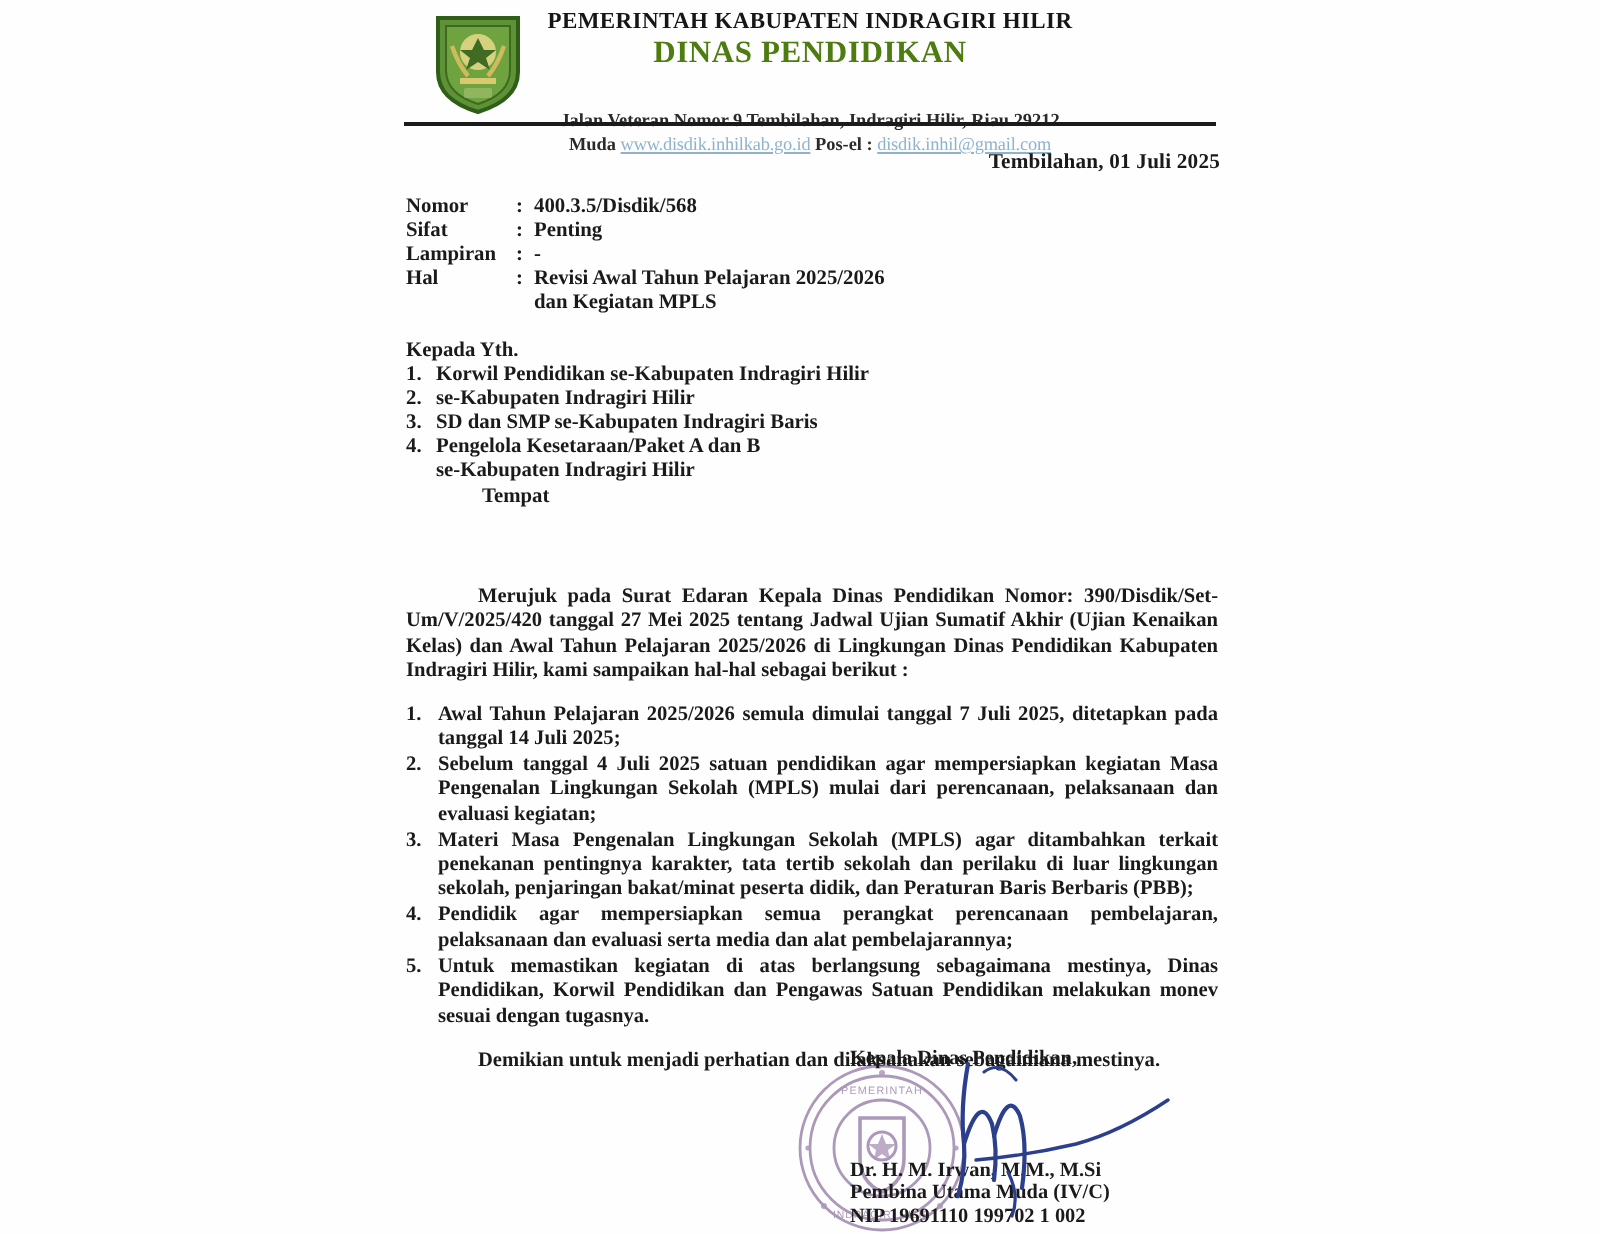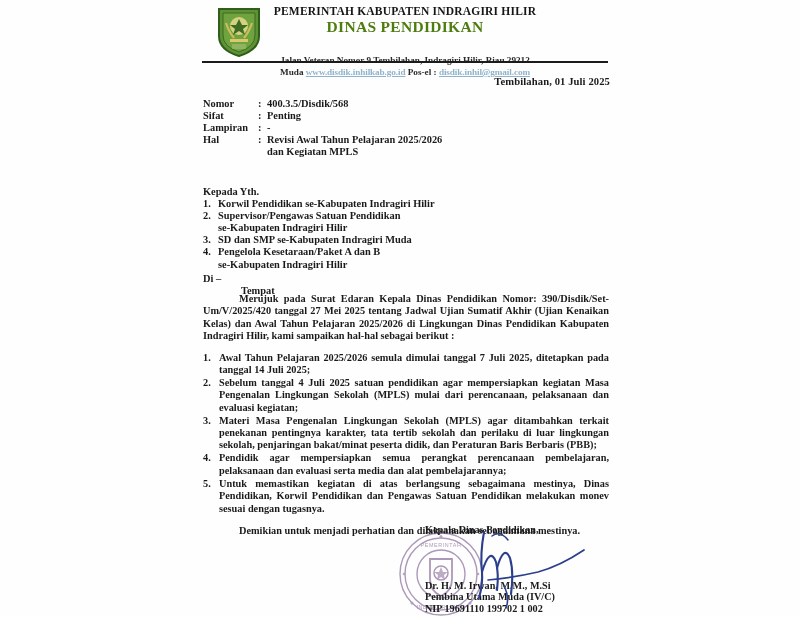--- a/index.html
+++ b/index.html
@@ -52,21 +52,21 @@
     margin-top: 18px;
     color: #2a2a2a;
   }
   .lh-line4 {
     font-size: 9.2px;
     font-weight: bold;
     line-height: 12px;
     color: #2a2a2a;
   }
   .lh-link {
-    font-weight: bold;
+    font-weight: normal;
     color: #8fb3cc;
     text-decoration: underline;
     letter-spacing: -0.1px;
     text-align: center;
   }
 
   .crest {
     position: absolute;
     left: 216px;
     top: 6px;
@@ -118,21 +118,21 @@
     white-space: nowrap;
   }
   .meta-cont {
     padding-left: 64px;
   }
 
   
   .recipients {
     position: absolute;
     left: 203px;
-    top: 186px;
+    top: 170px;
     font-size: 10.4px;
     line-height: 12.1px;
     font-weight: bold;
   }
   .rcp-head {
     margin-bottom: 0px;
   }
   .rcp-item {
     display: flex;
   }
@@ -298,41 +298,39 @@
     <div class="rcp-head">Kepada Yth.</div>
 
     <div class="rcp-item">
       <span class="rcp-num">1.</span>
       <span class="rcp-text">Korwil Pendidikan se-Kabupaten Indragiri Hilir</span>
     </div>
 
     <div class="rcp-item">
       <span class="rcp-num">2.</span>
       <span class="rcp-text">
-        <span class="sub">Supervisor/Pengawas Satuan Pendidikan</span>
         <span class="sub">se-Kabupaten Indragiri Hilir</span>
       </span>
     </div>
 
     <div class="rcp-item">
       <span class="rcp-num">3.</span>
       <span class="rcp-text">
-        <span class="sub">SD dan SMP se-Kabupaten Indragiri Muda</span>
+        <span class="sub">SD dan SMP se-Kabupaten Indragiri Baris</span>
       </span>
     </div>
 
     <div class="rcp-item">
       <span class="rcp-num">4.</span>
       <span class="rcp-text">
         <span class="sub">Pengelola Kesetaraan/Paket A dan B</span>
         <span class="sub">se-Kabupaten Indragiri Hilir</span>
       </span>
     </div>
 
-    <div class="rcp-di">Di –</div>
     <div class="rcp-tempat">Tempat</div>
   </div>
 
   <div class="body-block">
     <div class="para-open">Merujuk pada Surat Edaran Kepala Dinas Pendidikan Nomor: 390/Disdik/Set-Um/V/2025/420 tanggal 27 Mei 2025 tentang Jadwal Ujian Sumatif Akhir (Ujian Kenaikan Kelas) dan Awal Tahun Pelajaran 2025/2026 di Lingkungan Dinas Pendidikan Kabupaten Indragiri Hilir, kami sampaikan hal-hal sebagai berikut :</div>
 
     <ol class="items">
       <li>
         <span class="li-num">1.</span>
         <span class="li-body">Awal Tahun Pelajaran 2025/2026 semula dimulai tanggal 7 Juli 2025, ditetapkan pada tanggal 14 Juli 2025;</span>

